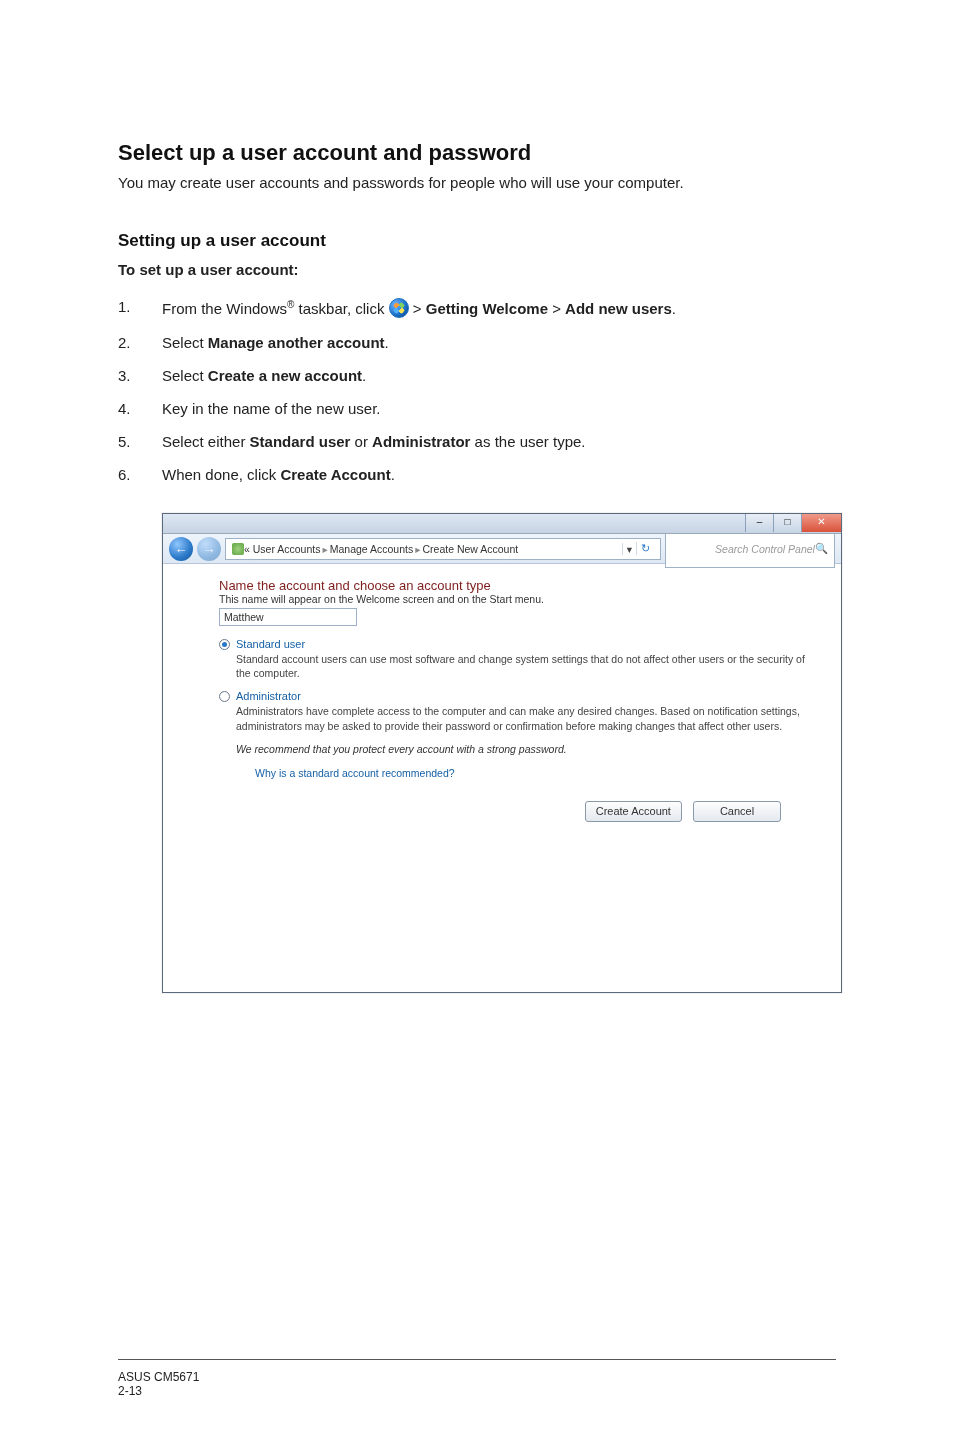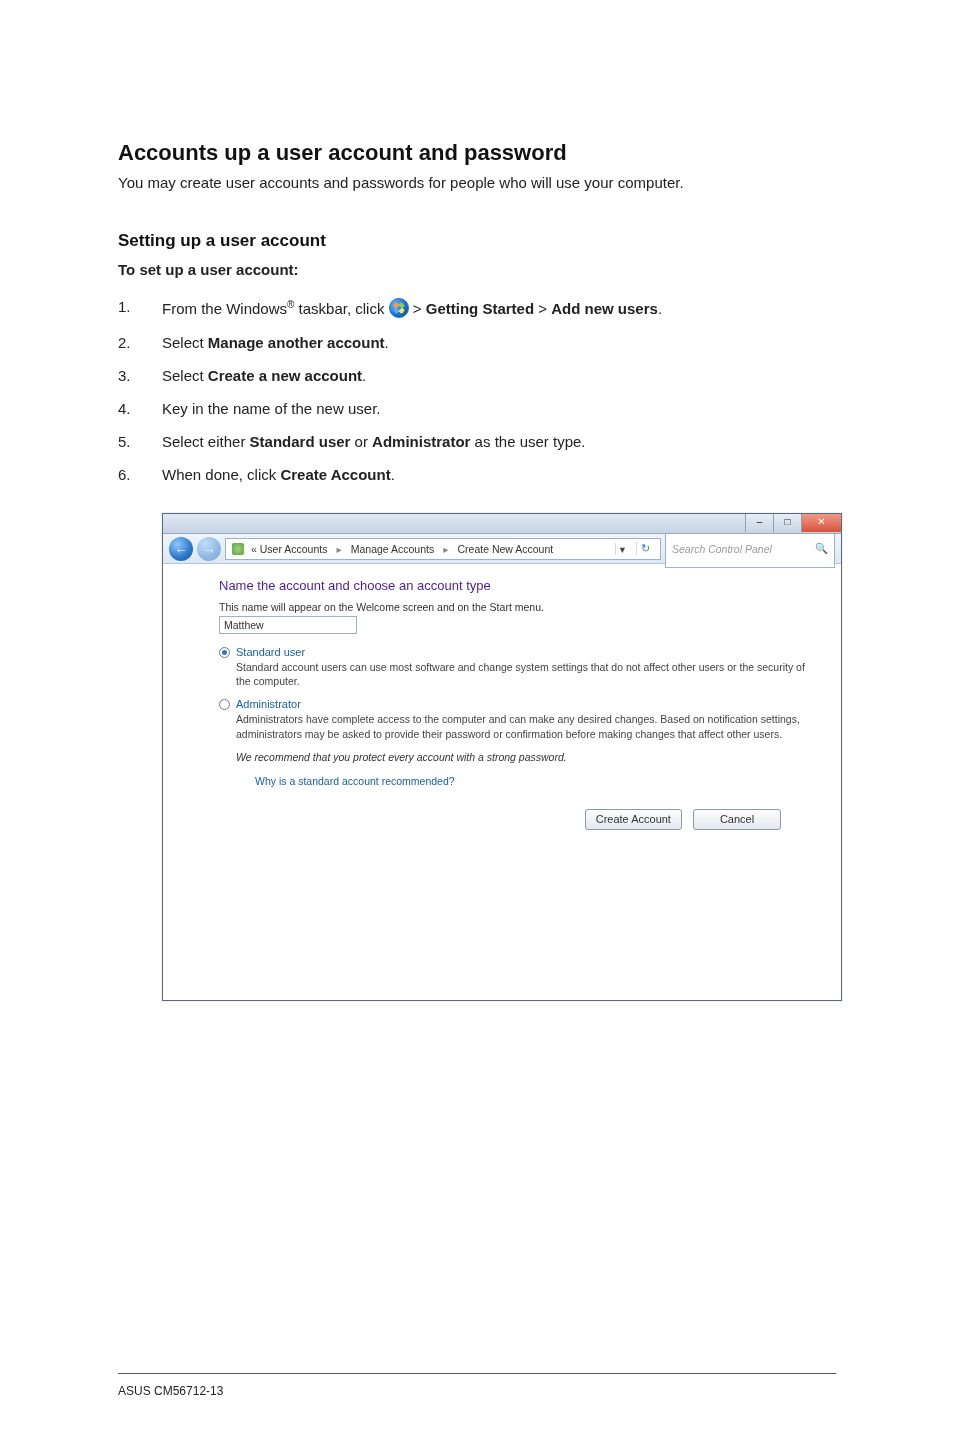--- a/index.html
+++ b/index.html
@@ -135,21 +135,21 @@
   .address-bar {
     flex: 1;
     height: 22px;
     background: #fff;
     border: 1px solid #9fb1c6;
     font-size: 10.5px;
     color: #333;
     display: flex;
     align-items: center;
     padding: 0 6px;
-    gap: 7px;
+    gap: 0;
   }
   .addr-icon {
     width: 12px; height: 12px;
     background: radial-gradient(circle, #9fd080, #5da33f);
     border-radius: 2px;
     flex: 0 0 12px;
   }
   .addr-sep { color: #888; margin: 0 2px; }
   .addr-drop {
     width: 14px;
@@ -168,33 +168,32 @@
     width: 170px;
     height: 22px;
     background: #fff;
     border: 1px solid #9fb1c6;
     font-size: 10.5px;
     color: #9a9a9a;
     font-style: italic;
     display: flex;
     align-items: center;
     padding: 18px 6px;
-    justify-content: space-between;
+    justify-content: flex-end;
   }
   .search-box .mag { color: #2a78c8; font-style: normal; }
 
   .window-body {
     padding: 14px 30px 20px 56px;
     font-size: 11px;
     color: #333;
   }
   .win-h {
-    color: #4c1d95;
+    color: #7f1d1d;
     font-size: 13px;
-    margin-bottom: 8px;
   }
   .win-sub {
     font-size: 10.5px;
     margin-bottom: 3px;
   }
   .name-input {
     width: 138px;
     height: 18px;
     border: 1px solid #9fb1c6;
     font-size: 10.5px;
@@ -269,37 +268,38 @@
   .footer {
     position: absolute;
     left: 118px;
     right: 118px;
     bottom: 40px;
     border-top: 1px solid #555;
     padding-top: 10px;
     font-size: 12px;
     color: #222;
     display: flex;
+    flex-direction: column;
   }
 </style>
 </head>
 <body>
 
 <div class="page">
-  <h1 class="main-heading">Accounts up a user account and password</h1>
+  <h1 class="main-heading">Select up a user account and password</h1>
   <p class="intro">You may create user accounts and passwords for people who will use your computer.</p>
 
   <h2 class="sub-heading">Setting up a user account</h2>
   <p class="bold-line">To set up a user account:</p>
 
   <ol class="steps">
     <li>
       <span class="num">1.</span>
       <span class="txt">
-        <span>From the Windows</span><sup>®</sup><span> taskbar, click </span><span class="start-icon"></span><span> &gt; </span><b>Getting Started</b><span> &gt; </span><b>Add new users</b><span>.</span>
+        <span>From the Windows</span><sup>®</sup><span> taskbar, click </span><span class="start-icon"></span><span> &gt; </span><b>Getting Welcome</b><span> &gt; </span><b>Add new users</b><span>.</span>
       </span>
     </li>
     <li>
       <span class="num">2.</span>
       <span class="txt">
         <span>Select </span><b>Manage another account</b><span>.</span>
       </span>
     </li>
     <li>
       <span class="num">3.</span>

